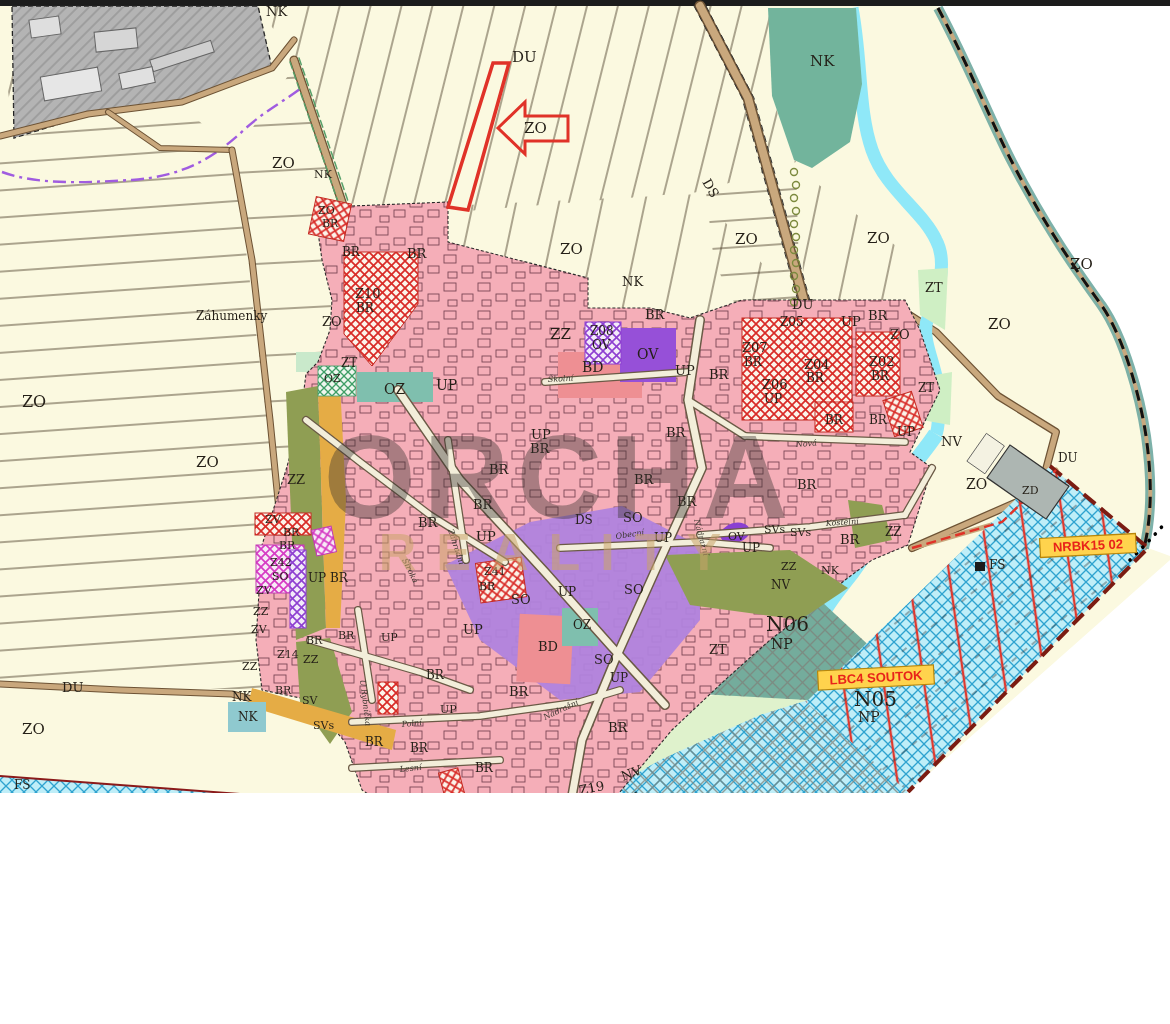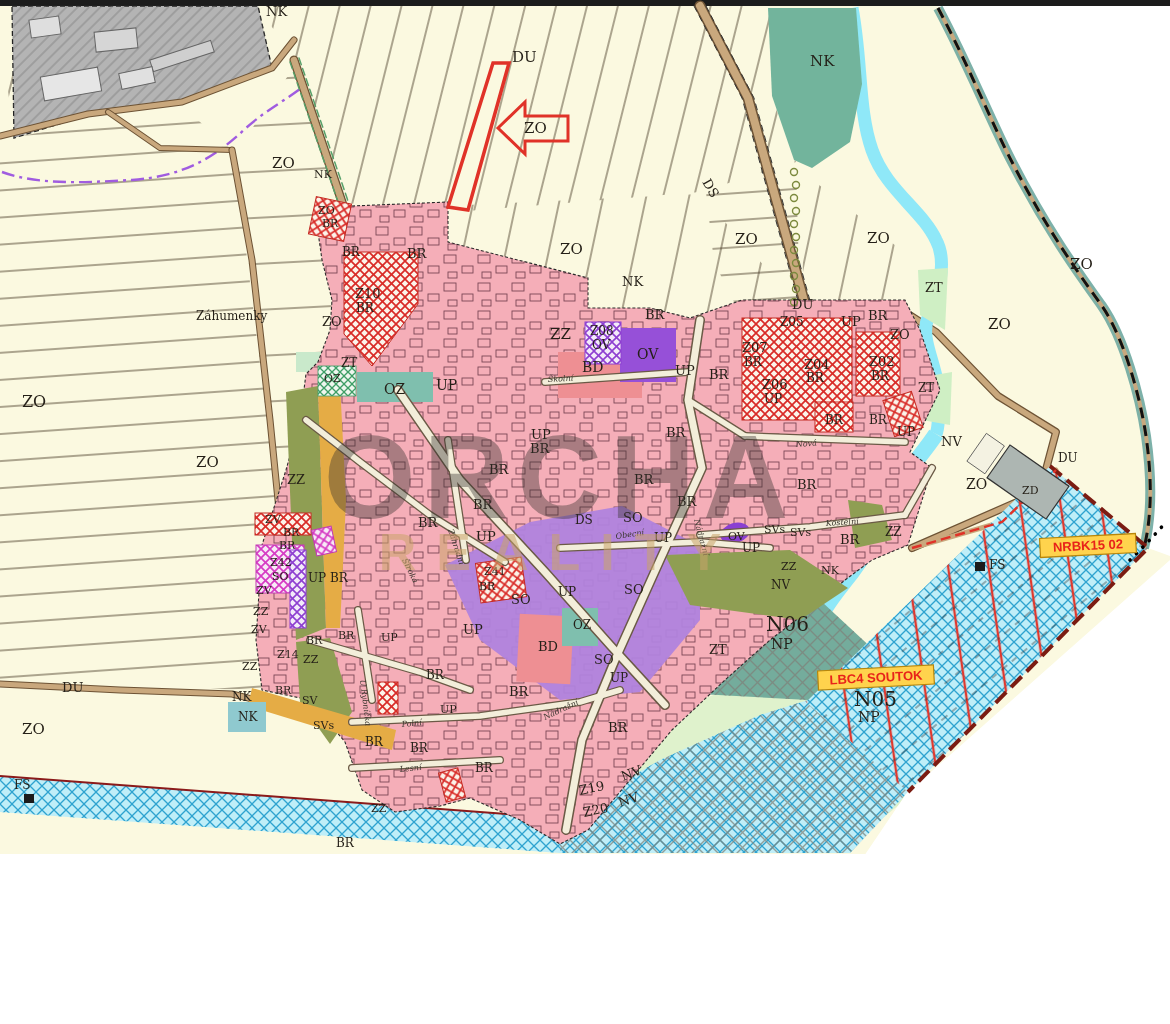--- a/index.html
+++ b/index.html
@@ -1,16 +1,16 @@
 <!DOCTYPE html>
 <html><head>
 <meta charset="utf-8">
 <style>
   html,body{margin:0;padding:0;background:#fff;}
-  .stage{width:1170px;height:1024px;position:relative;overflow:hidden;background:#fff;}
+  .stage{width:1170px;height:793px;position:relative;overflow:hidden;background:#fff;}
   svg{display:block;}
   text{font-family:"DejaVu Serif","Liberation Serif",serif;}
   .street-label{font-style:italic;}
   .wm1{font-family:"Liberation Sans","DejaVu Sans",sans-serif;font-weight:bold;letter-spacing:8px;}
   .wm2{font-family:"Liberation Sans","DejaVu Sans",sans-serif;font-weight:bold;letter-spacing:20px;}
   .anno{font-family:"Liberation Sans","DejaVu Sans",sans-serif;font-weight:bold;}
 </style>
 </head>
 <body>
 

